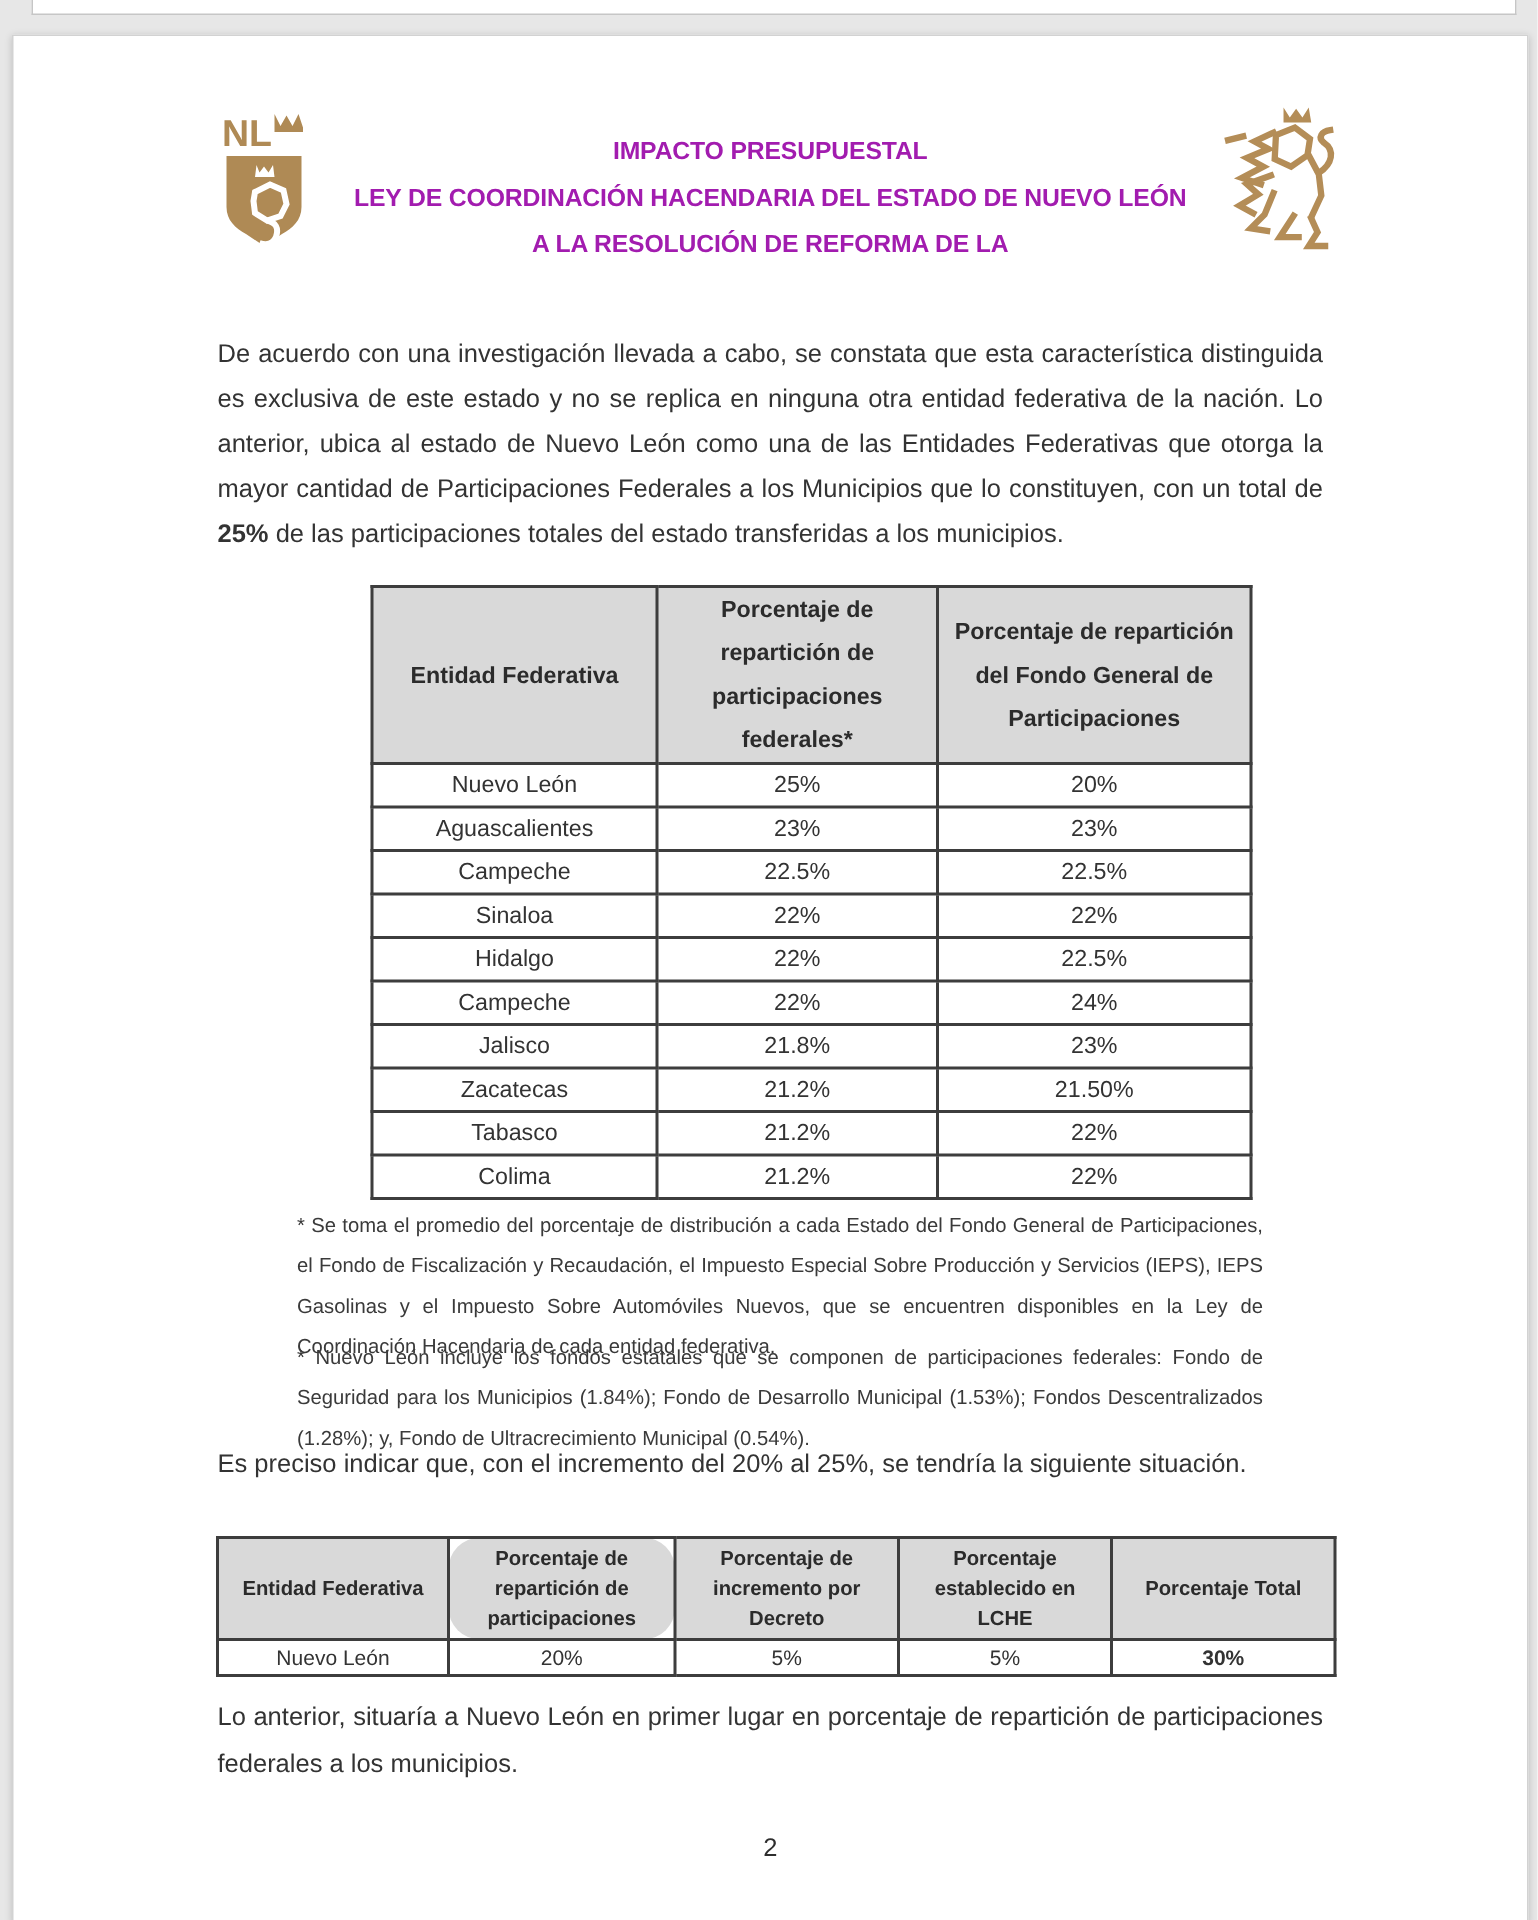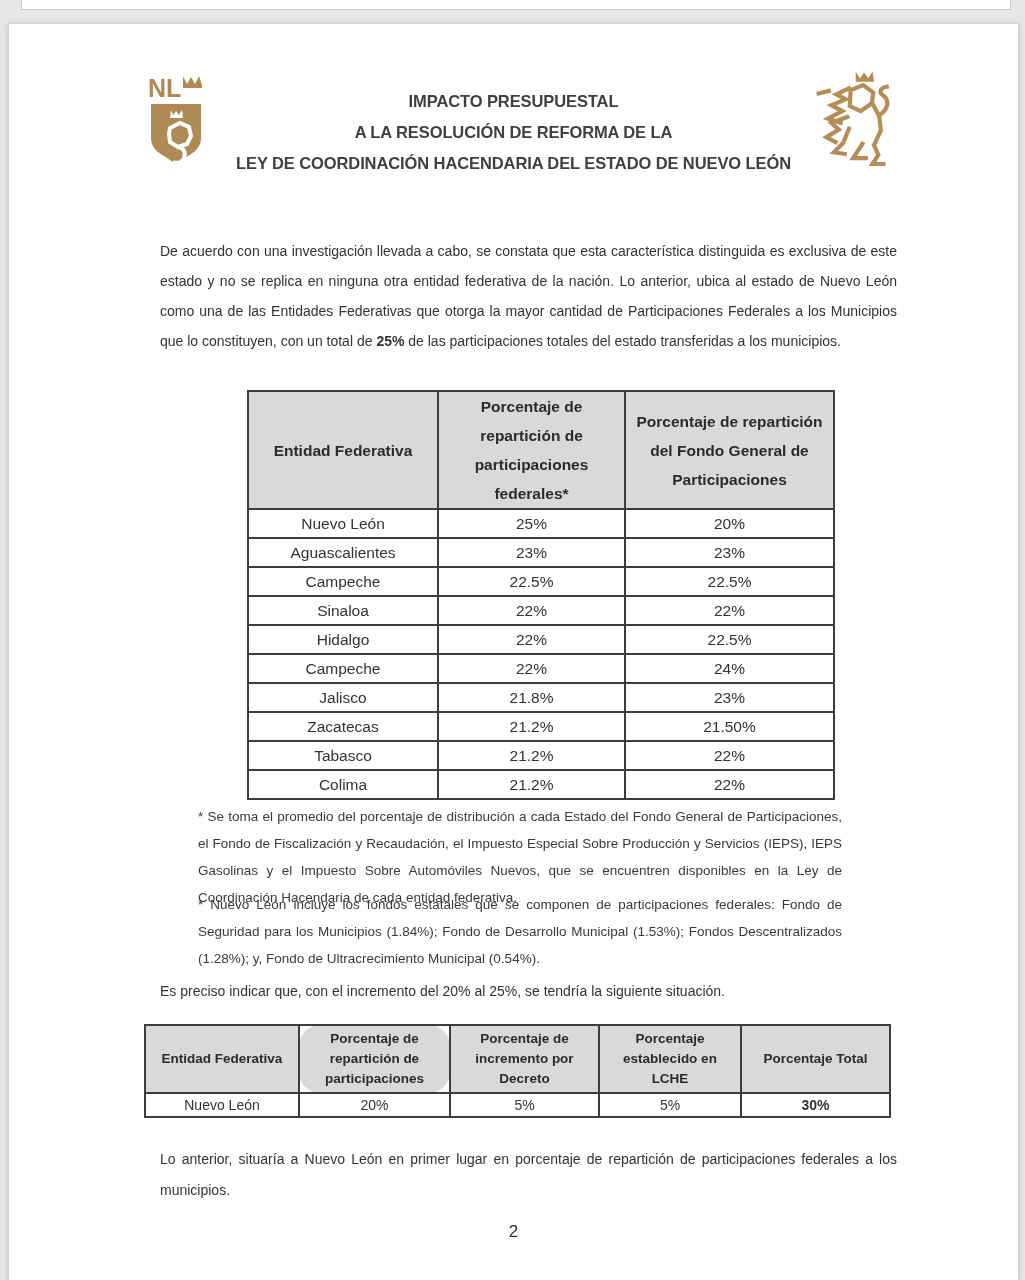--- a/index.html
+++ b/index.html
@@ -20,27 +20,27 @@
     position:absolute;left:8px;top:23px;width:1009px;height:1257px;
     background:#ffffff;border:1px solid #d2d2d2;
     box-shadow:0 1px 5px rgba(0,0,0,.18);
   }
   
   .logo-nl{position:absolute;left:138px;top:50px;width:62px;height:96px;}
   .logo-lion{position:absolute;left:803px;top:44px;width:84px;height:108px;}
   .title-block{
     position:absolute;left:120px;right:120px;top:62px;
     text-align:center;font-weight:bold;font-size:16.5px;line-height:31px;
-    letter-spacing:-0.1px;color:#404040;
+    letter-spacing:-0.1px;color:#a21caf;
   }
   
   .par{
     position:absolute;left:135px;width:737px;
-    font-size:14px;line-height:30px;text-align:justify;color:#333;
-    margin:16px;
+    font-size:17px;line-height:30px;text-align:justify;color:#333;
+    margin:1px;
   }
   .p1{top:196px;}
   .p2{top:936px;}
   .p3{top:1104px;line-height:31px;}
   .footnote{
     position:absolute;left:189px;width:644px;
     font-size:13.5px;line-height:27px;text-align:justify;color:#3a3a3a;
     margin:0;
   }
   .f1{top:779px;}
@@ -76,22 +76,22 @@
       <polygon points="36,2 40,10 44,3 48,10 52,2 55,11 55,14 36,14" fill="#AF8A55"></polygon>
       <path d="M4,30 h50 v34 c0,9 -6,14 -13,18 l-12,8 -12,-8 C10,78 4,73 4,64 Z" fill="#AF8A55"></path>
       <polygon points="24,36 26,41 29,37 32,41 35,36 36,44 23,44" fill="#ffffff"></polygon>
       <path d="M23,54 l10,-5 9,4 2,9 -4,8 -9,3 -8,-5 -1,-8 z" fill="none" stroke="#ffffff" stroke-width="4"></path>
       <path d="M31,73 q9,2 6,11 q-3,7 -11,4" fill="none" stroke="#ffffff" stroke-width="4"></path>
     </svg>
   </div>
 
   <div class="title-block">
     <div>IMPACTO PRESUPUESTAL</div>
+    <div>LEY DE COORDINACIÓN HACENDARIA DEL ESTADO DE NUEVO LEÓN</div>
     <div>A LA RESOLUCIÓN DE REFORMA DE LA</div>
-    <div>LEY DE COORDINACIÓN HACENDARIA DEL ESTADO DE NUEVO LEÓN</div>
   </div>
 
   <div class="logo-lion">
     <svg width="84" height="108" viewBox="0 0 100 128" fill="none" stroke="#B48D57" stroke-width="5" stroke-linejoin="miter" stroke-linecap="square">
       <polygon points="52,4 57,12 62,5 67,12 72,4 74,16 52,16" fill="#B48D57" stroke="none"></polygon>
       <path d="M46,26 l15,-6 12,9 -2,13 -13,9 -13,-6 z"></path>
       <path d="M44,24 l-15,7 11,6 -17,7 13,7 -17,9 15,5"></path>
       <path d="M8,30 l12,-3"></path>
       <path d="M42,58 l-19,7 9,8 -15,9 11,6"></path>
       <path d="M72,42 l8,15 2,17 -7,15"></path>

